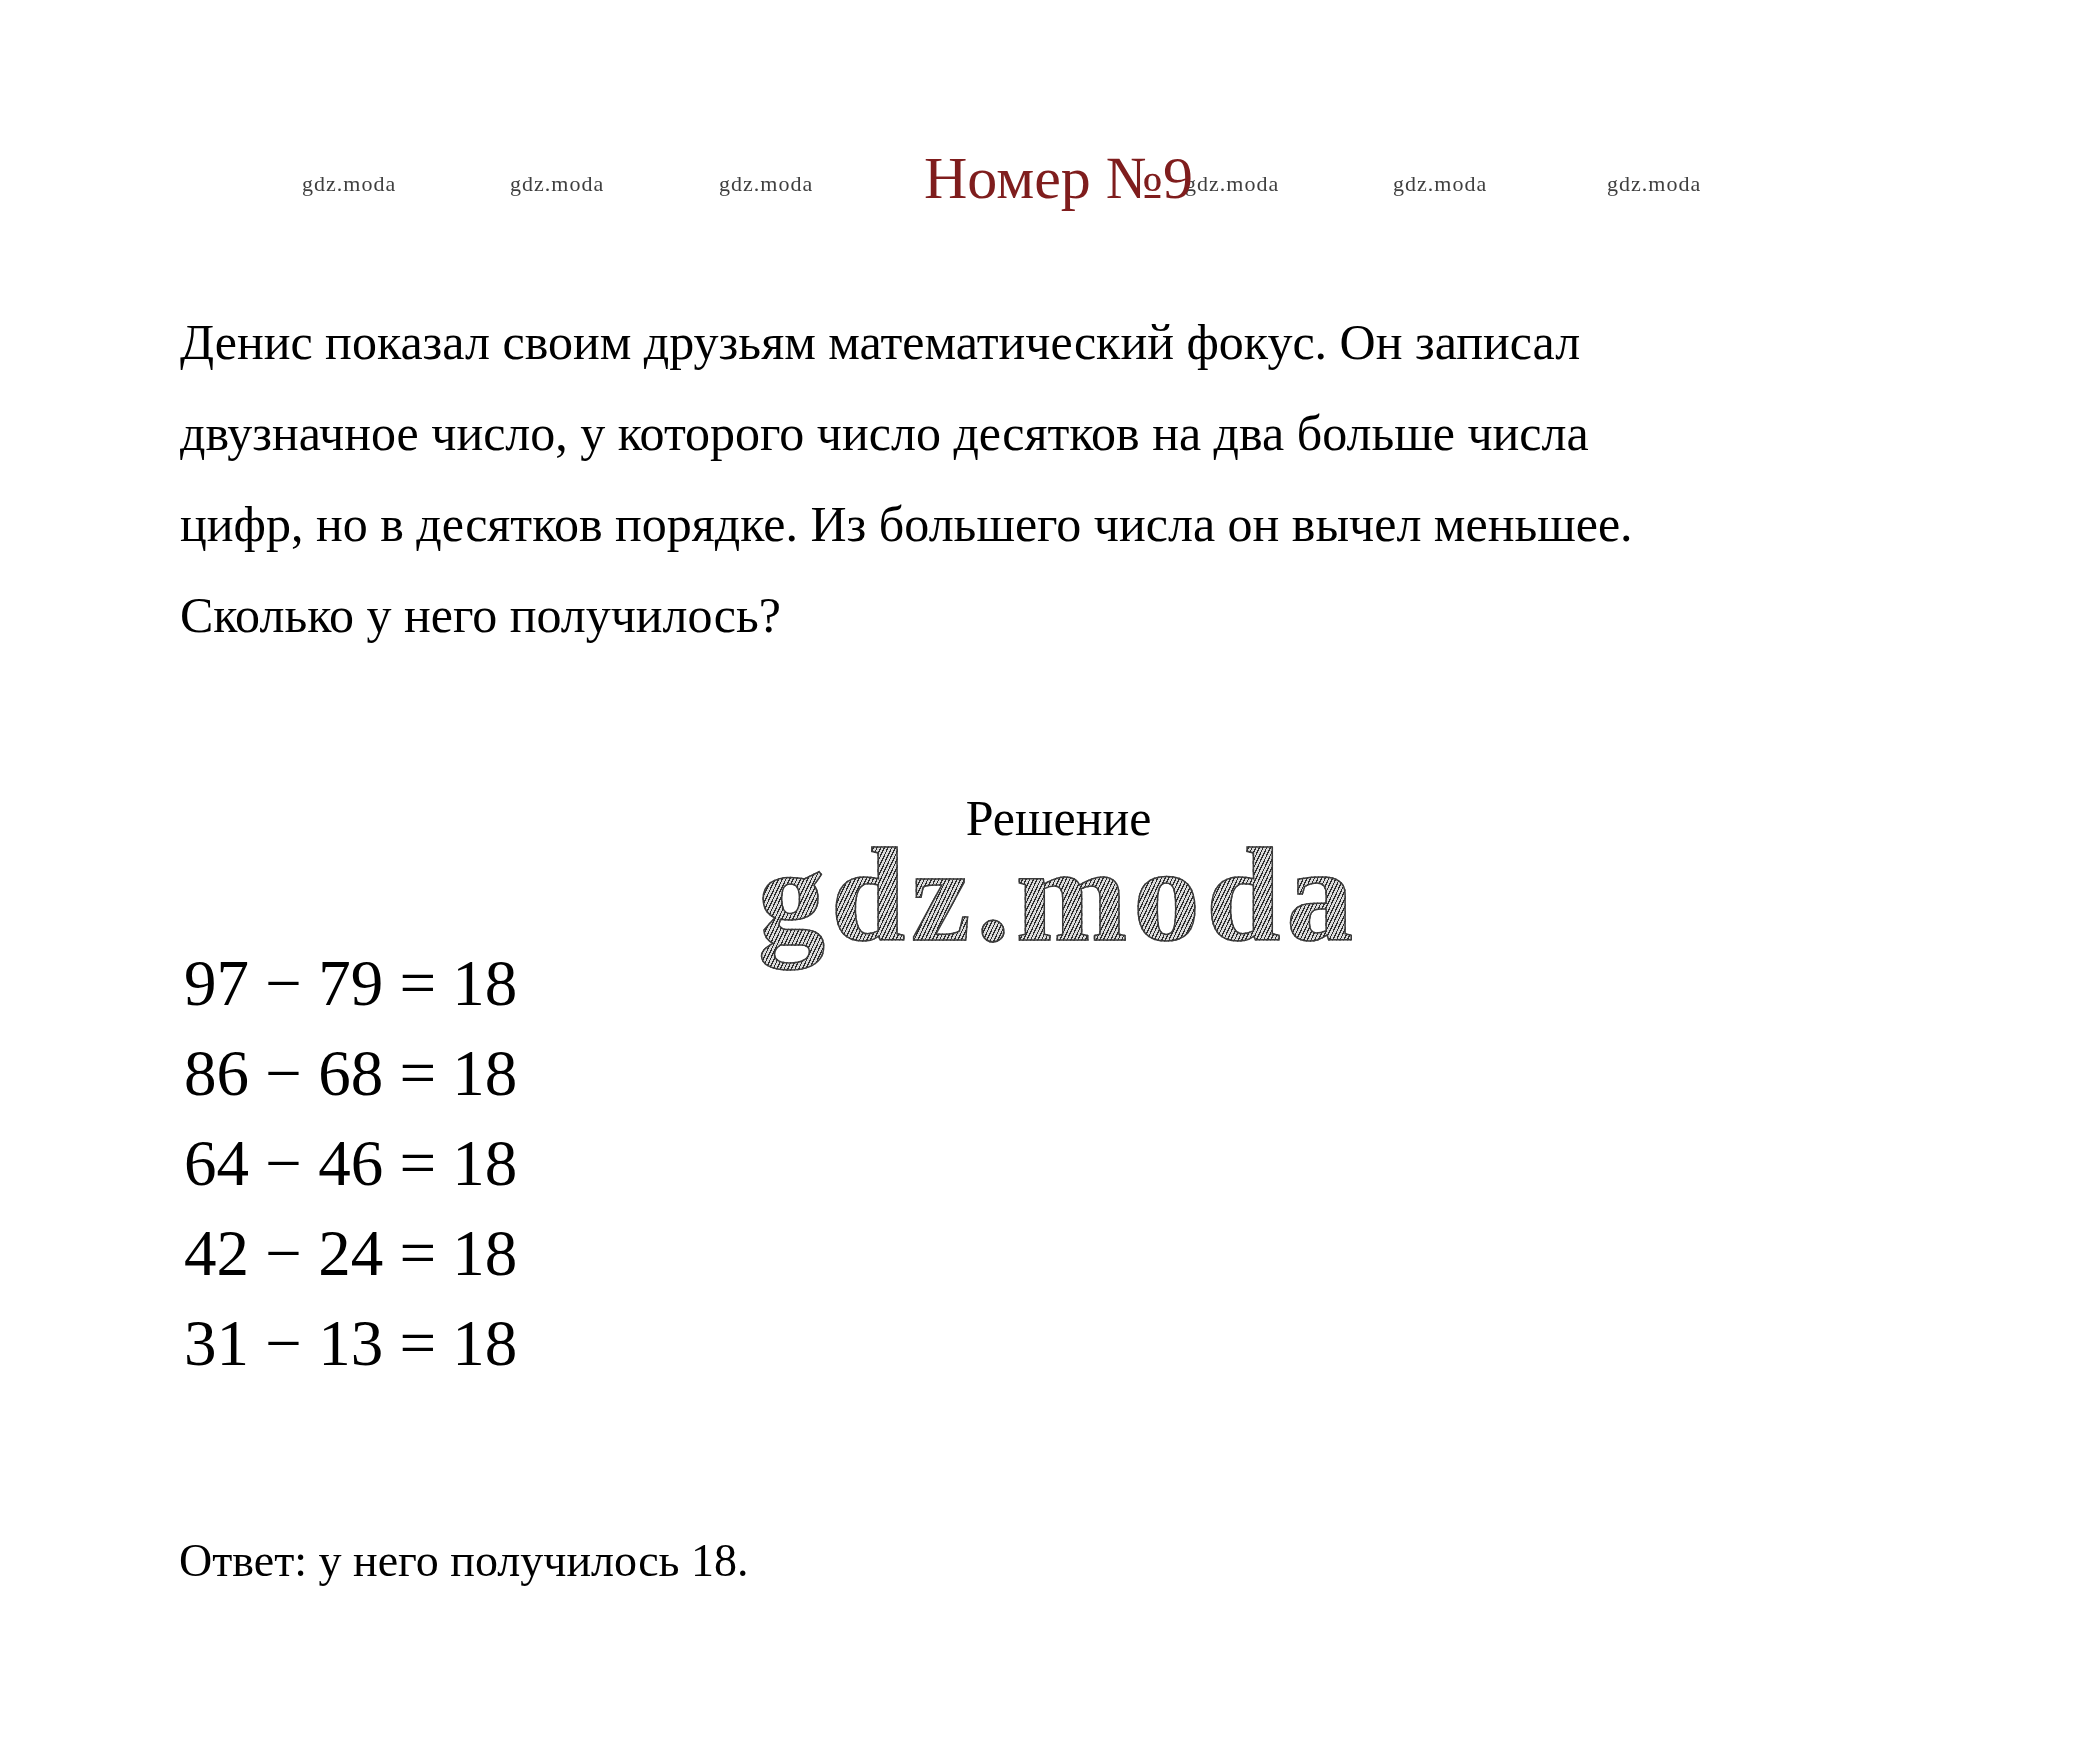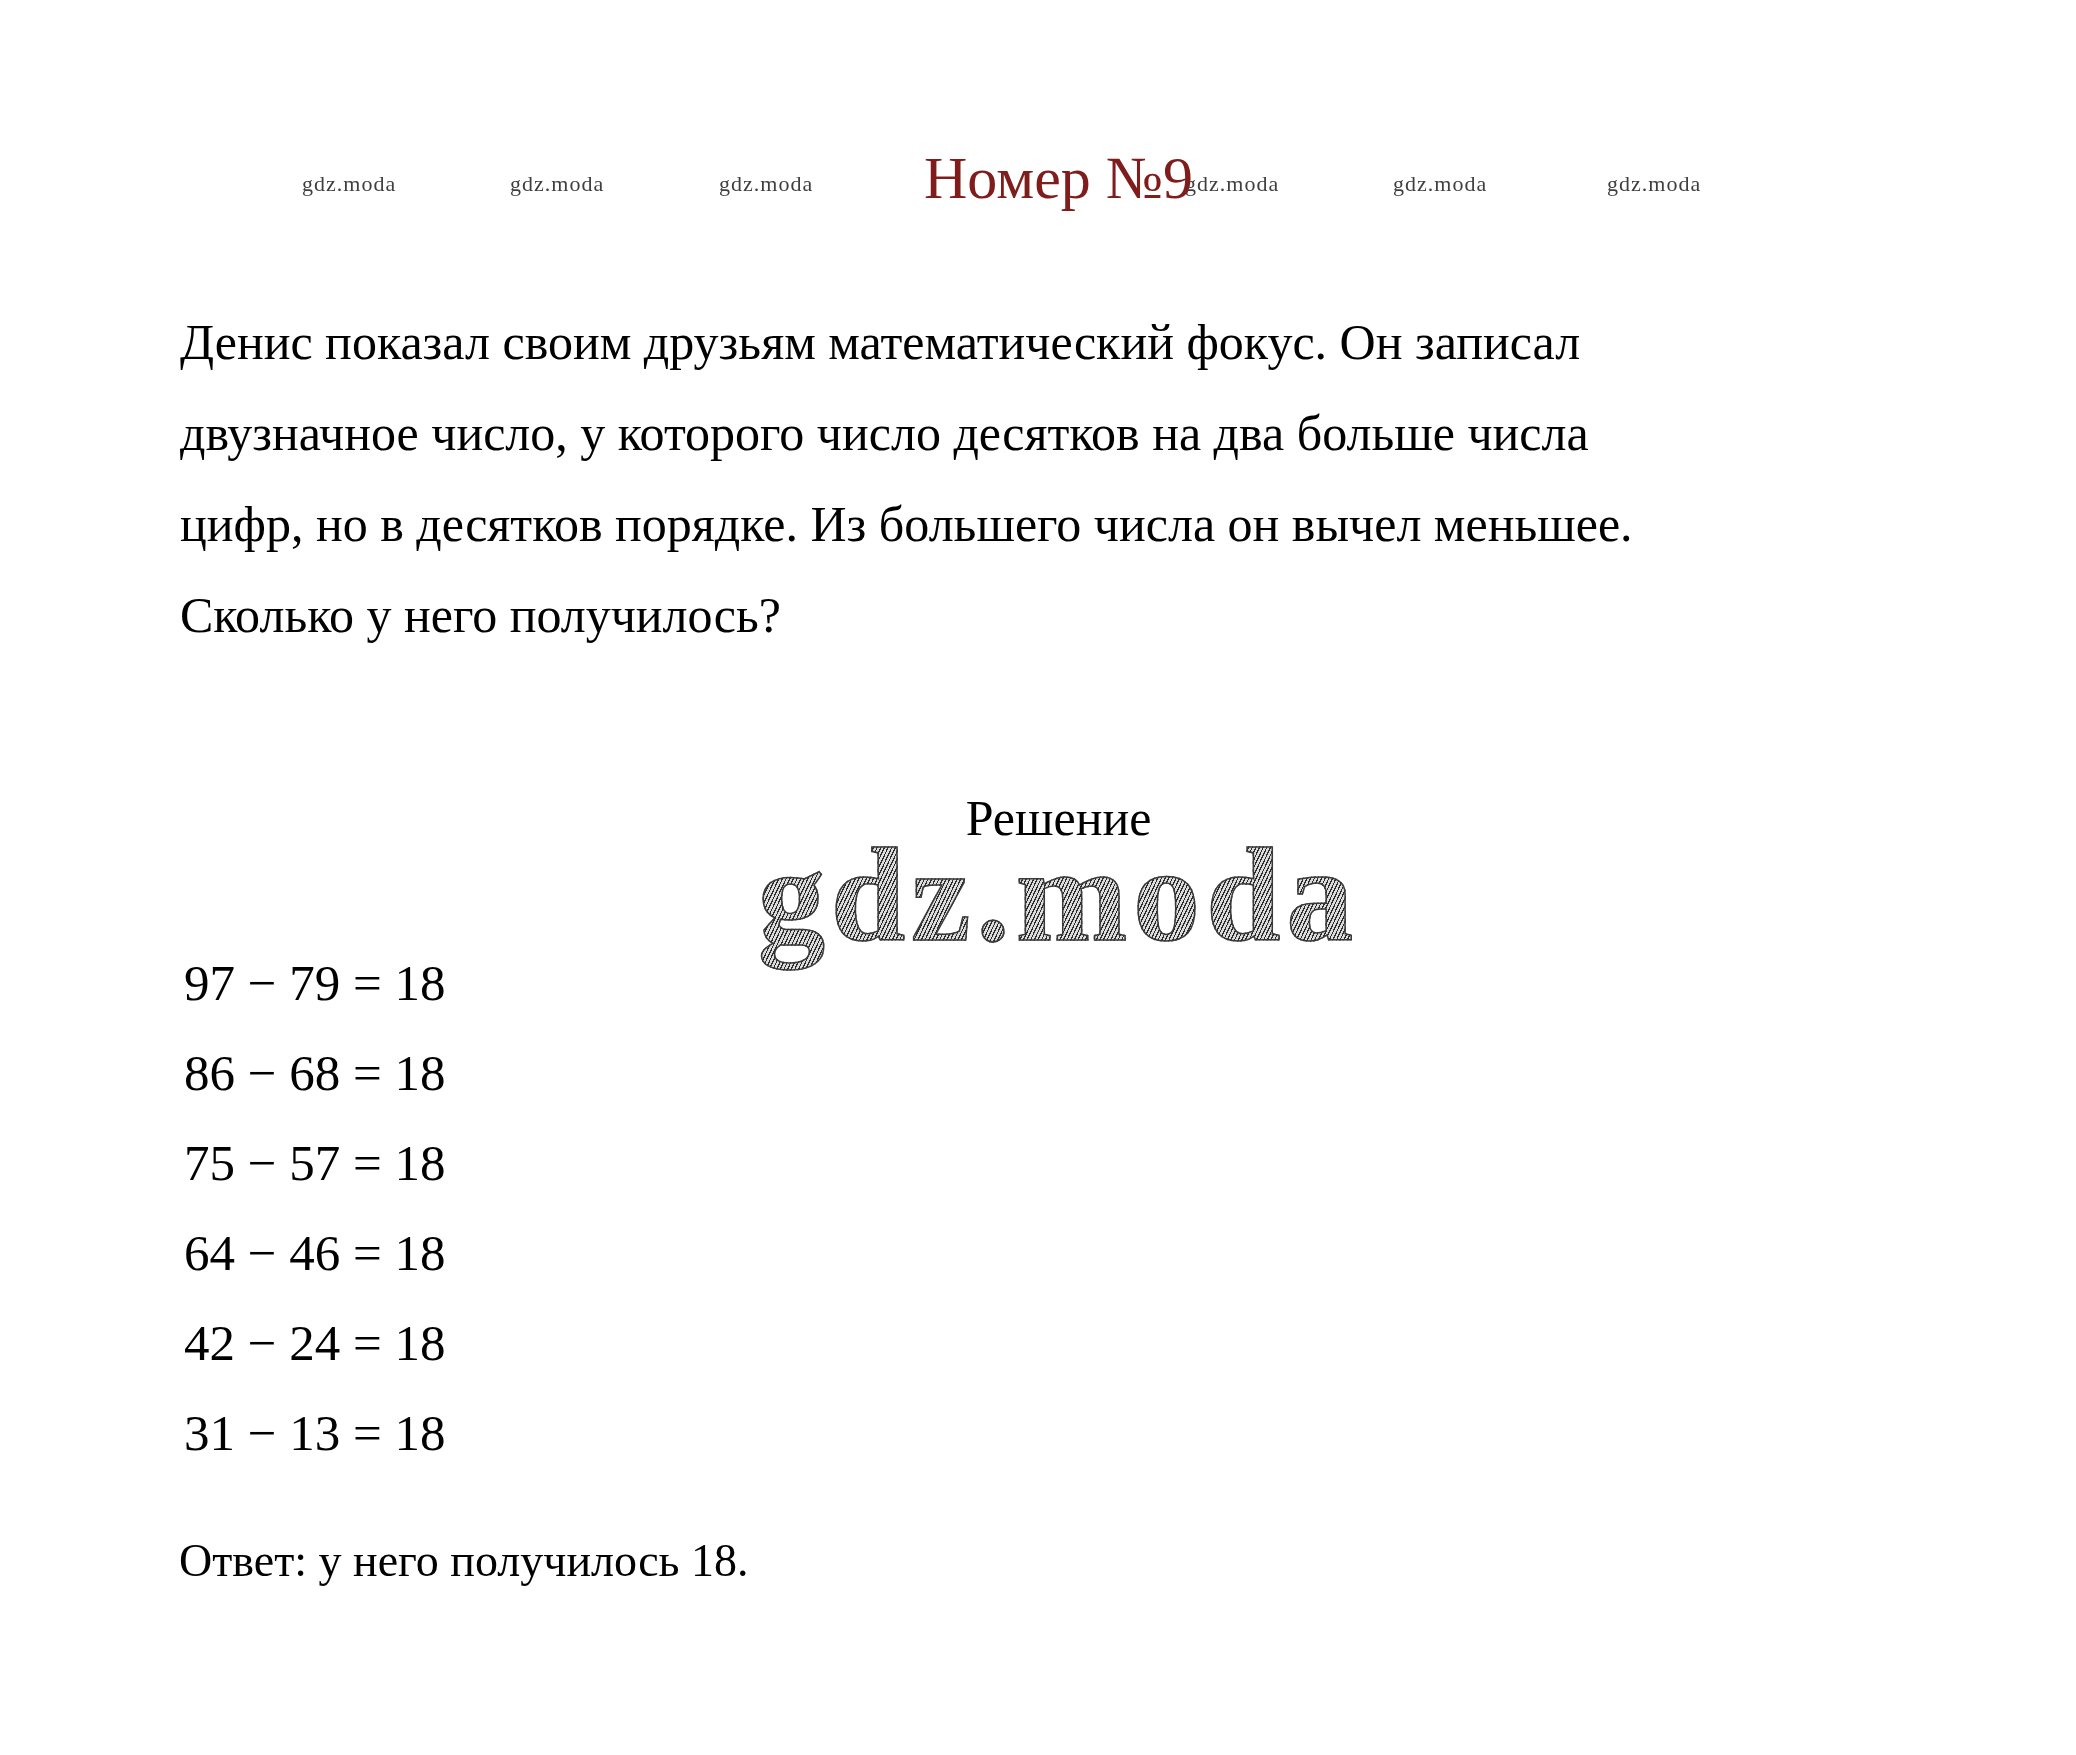--- a/index.html
+++ b/index.html
@@ -101,21 +101,21 @@
       -webkit-text-stroke: 1.5px #3a3a3a;
     }
   }
 
   .equations {
     position: absolute;
     top: 916px;
     left: 159px;
   }
   .equations .eq {
-    font-size: 51px;
+    font-size: 65px;
     line-height: 85px;
     color: #000000;
     white-space: nowrap;
   }
 
   .answer {
     position: absolute;
     top: 1514px;
     left: 159px;
     font-size: 46px;
@@ -146,21 +146,20 @@
     <div class="pline">Сколько у него получилось?</div>
   </div>
 
   <h2 class="solution-heading">Решение</h2>
 
   <div class="big-watermark">gdz.moda</div>
 
   <div class="equations">
     <div class="eq">97 − 79 = 18</div>
     <div class="eq">86 − 68 = 18</div>
-    <div class="eq">75 − 57 = 18</div>
     <div class="eq">64 − 46 = 18</div>
     <div class="eq">42 − 24 = 18</div>
     <div class="eq">31 − 13 = 18</div>
   </div>
 
   <div class="answer">Ответ: у него получилось 18.</div>
 
 </div>
 
 

